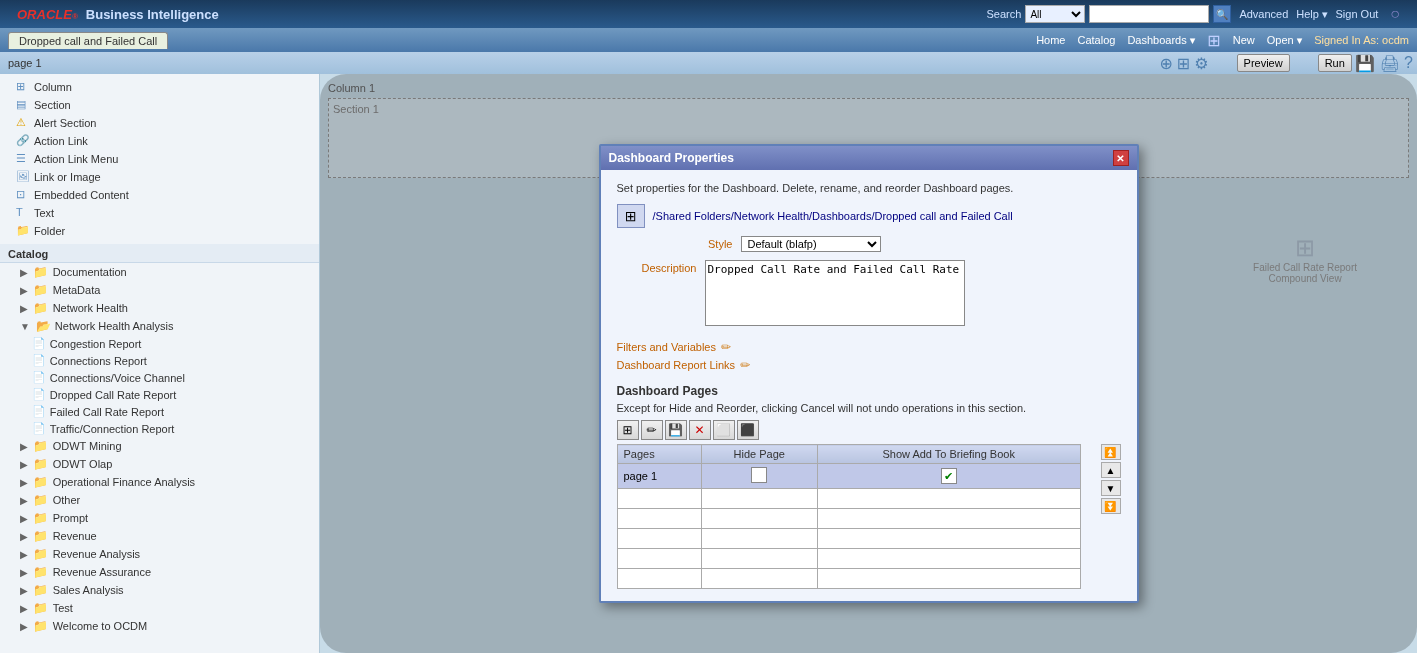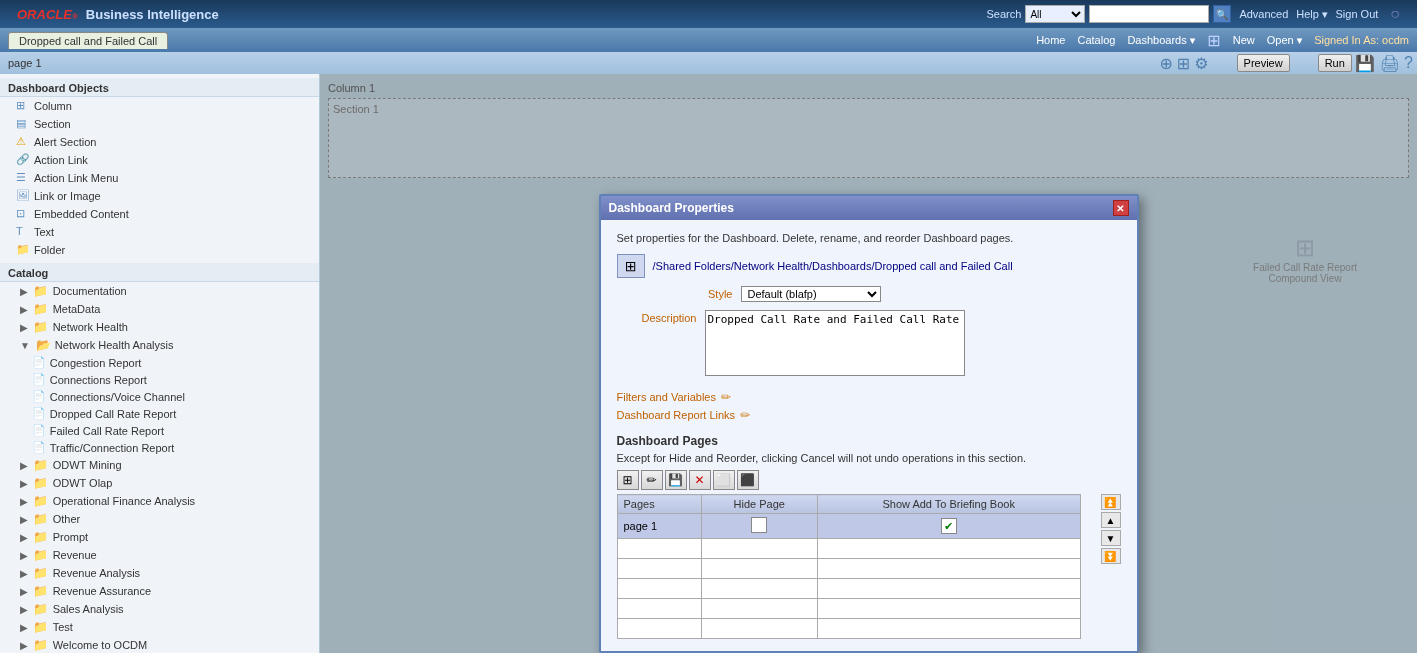--- a/index.html
+++ b/index.html
@@ -224,23 +224,24 @@
       color: #b0c0d0;
       display: block;
     }
 
     
     .modal-overlay {
       position: absolute;
       top: 0; left: 0; right: 0; bottom: 0;
       background: rgba(0,0,0,0.2);
       display: flex;
-      align-items: flex-end;
+      align-items: center;
       justify-content: center;
       padding-top: 20px;
+      border-radius: 26px;
     }
     .modal {
       background: #f0f4fc;
       border: 2px solid #6080b8;
       width: 540px;
       box-shadow: 4px 4px 12px rgba(0,0,0,0.4);
       border-radius: 2px;
     }
     .modal-header {
       background: linear-gradient(to bottom, #8090c8, #6070b0);
@@ -504,21 +505,20 @@
     <button class="toolbar-btn">Run</button>
     <span style="font-size:16px; color:#5080b0; cursor:pointer;">💾</span>
     <span style="font-size:16px; color:#5080b0; cursor:pointer;">🖨</span>
     <span style="font-size:16px; color:#5080b0; cursor:pointer;">?</span>
   </div>
 </div>
 
 <div class="main-area">
 
   <div class="sidebar">
-    <div class="sidebar-section-title">Dashboard Objects</div>
 
     <div class="sidebar-item">
       <span class="sidebar-icon" style="color:#6090c0;">⊞</span>
       <span>Column</span>
     </div>
     <div class="sidebar-item">
       <span class="sidebar-icon" style="color:#6090c0;">▤</span>
       <span>Section</span>
     </div>
     <div class="sidebar-item">

